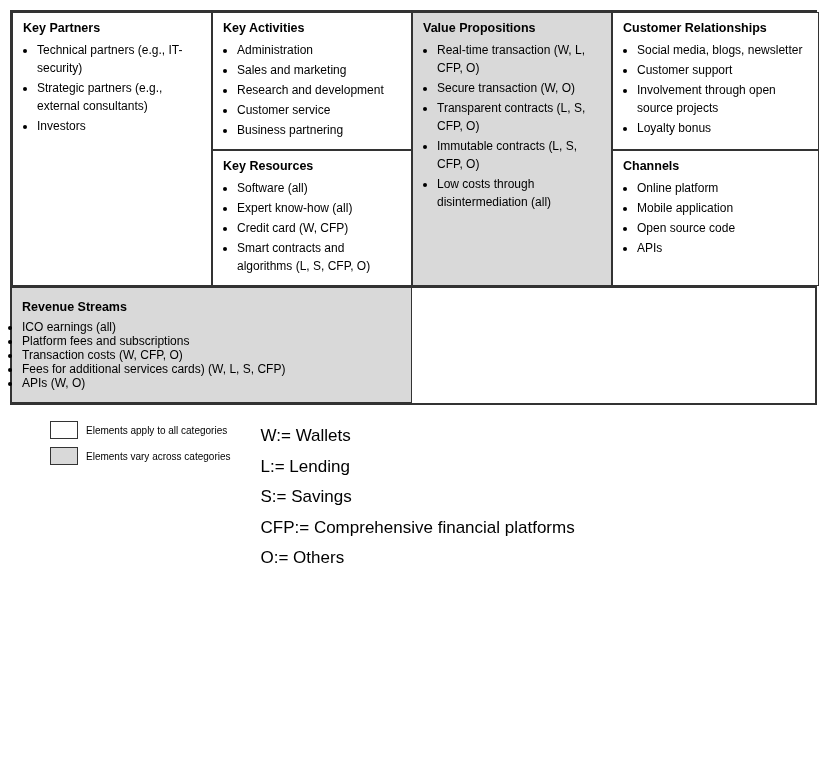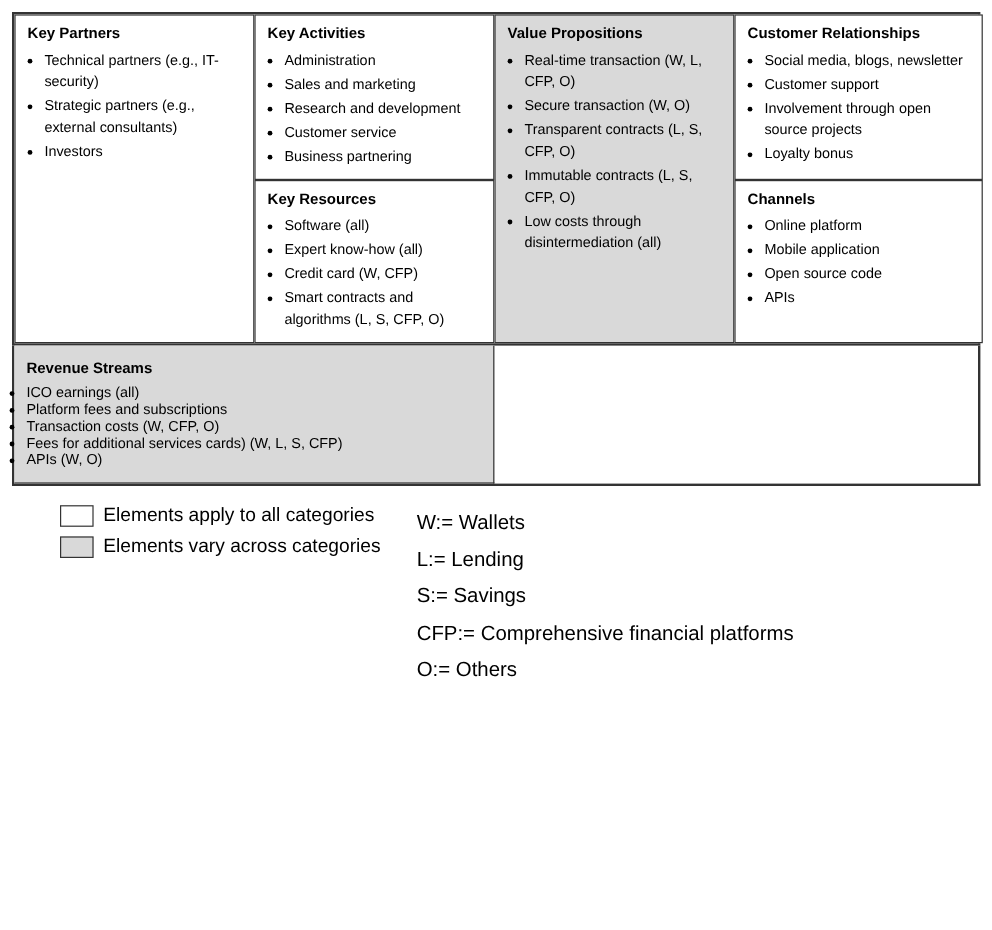--- a/index.html
+++ b/index.html
@@ -97,21 +97,21 @@
     }
     .legend-items {
       display: flex;
       flex-direction: column;
       gap: 8px;
     }
     .legend-item {
       display: flex;
       align-items: center;
       gap: 8px;
-      font-size: 16px;
+      font-size: 10px;
       padding-left: 36px;
     }
     .legend-box {
       width: 28px;
       height: 18px;
       border: 1.5px solid #333;
       flex-shrink: 0;
     }
     .legend-box.shaded {
       background: #d9d9d9;

